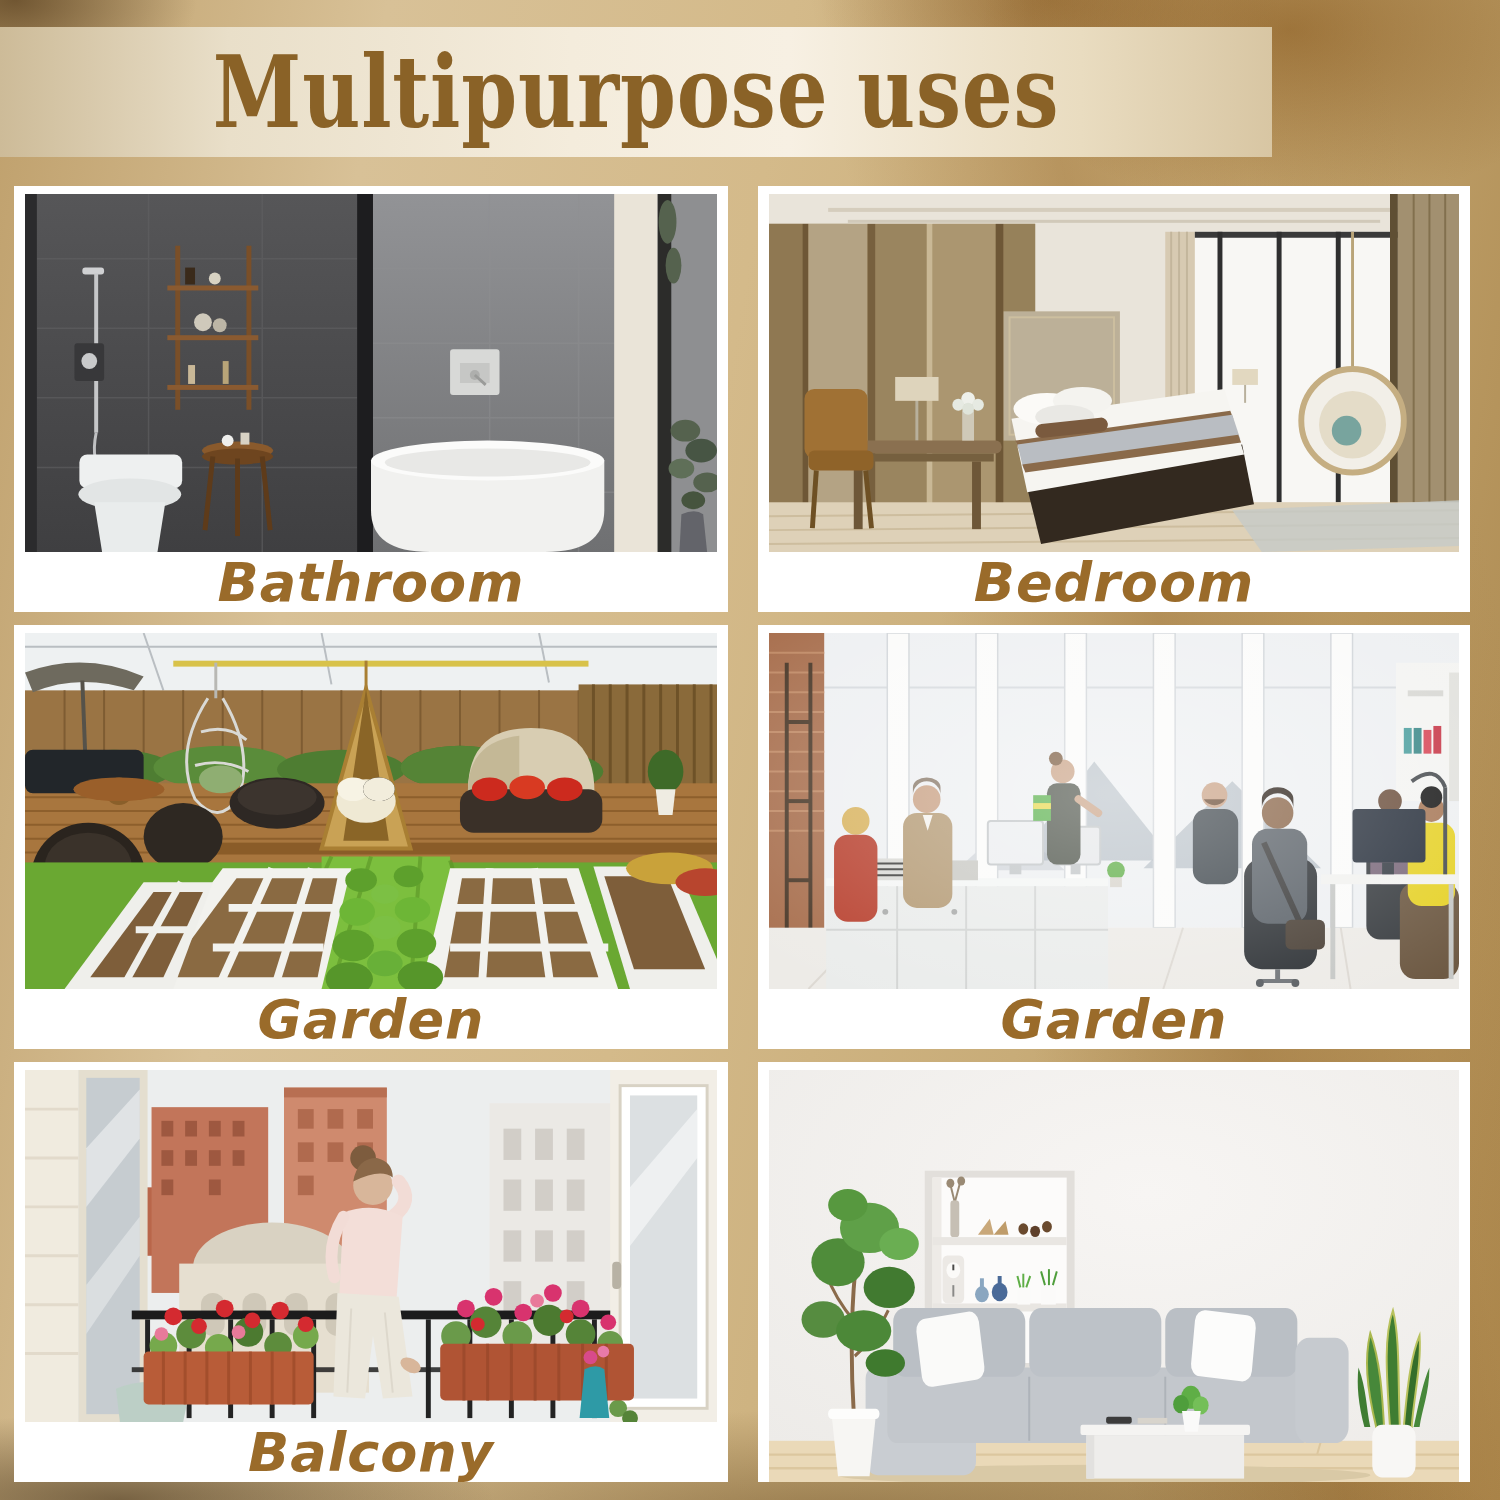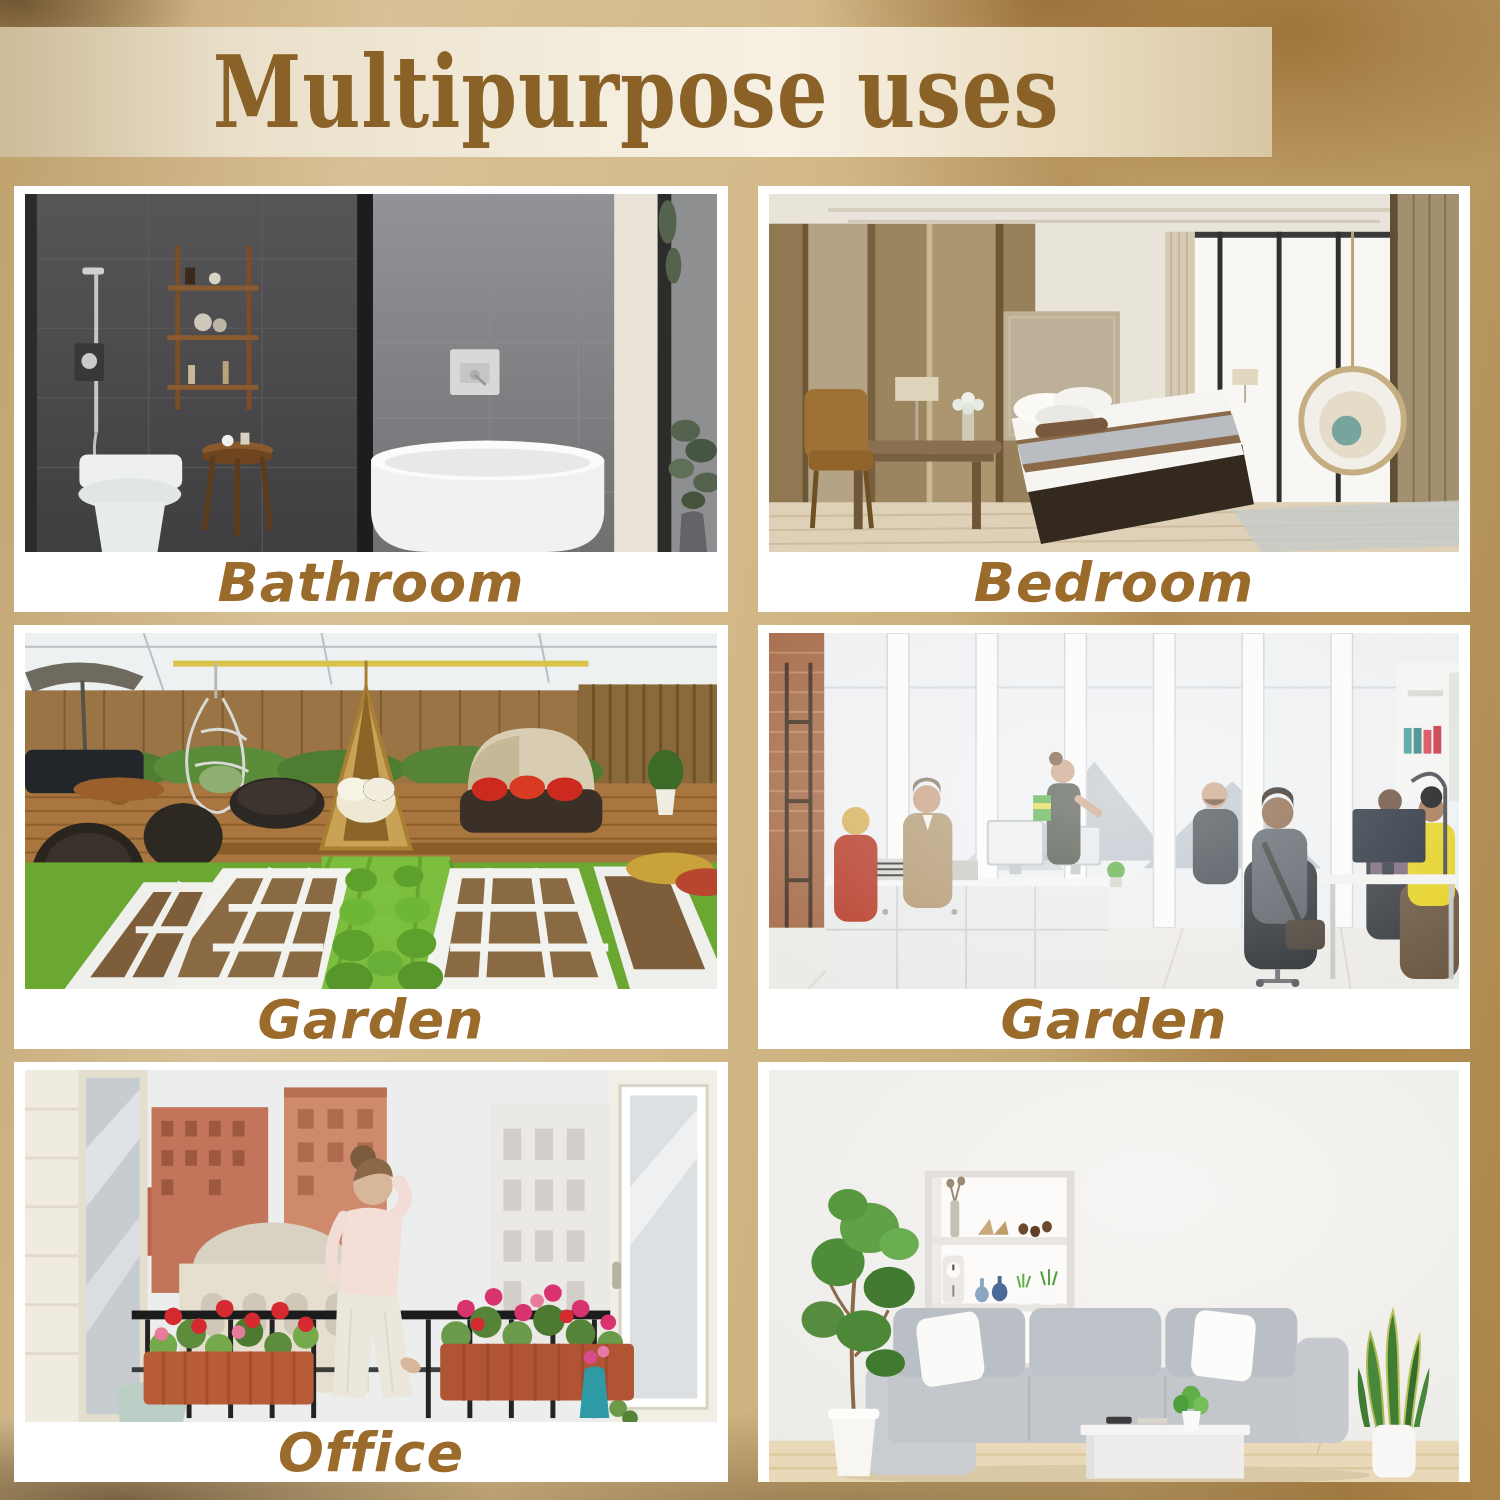--- a/index.html
+++ b/index.html
@@ -735,21 +735,21 @@
             <path d="M322 150 Q304 180 313 212" stroke="#f2dcd6" stroke-width="12" fill="none" stroke-linecap="round"></path>
             <path d="M316 228 L378 232 L392 334 L362 336 L352 272 L344 336 L312 334 Z" fill="#ebe7dc"></path>
             <g stroke="#ddd8cc" stroke-width="2">
               <line x1="330" y1="244" x2="326" y2="330"></line>
                 <line x1="364" y1="248" x2="372" y2="330"></line>
             </g>
             <ellipse cx="390" cy="302" rx="11" ry="7" fill="#d8b69a" transform="rotate(28 390 302)"></ellipse>
           </g>
         </svg>
       </div>
-      <div class="caption">Office</div>
+      <div class="caption">Balcony</div>
     </div>
 
     <div class="card">
       <div class="photo">
         <svg viewBox="0 0 700 360" preserveAspectRatio="none">
           <defs>
             <radialGradient id="lv-wall" cx="55%" cy="30%" r="90%">
               <stop offset="0" stop-color="#f7f5f3"></stop>
                 <stop offset="1" stop-color="#eceae7"></stop>
             </radialGradient>

